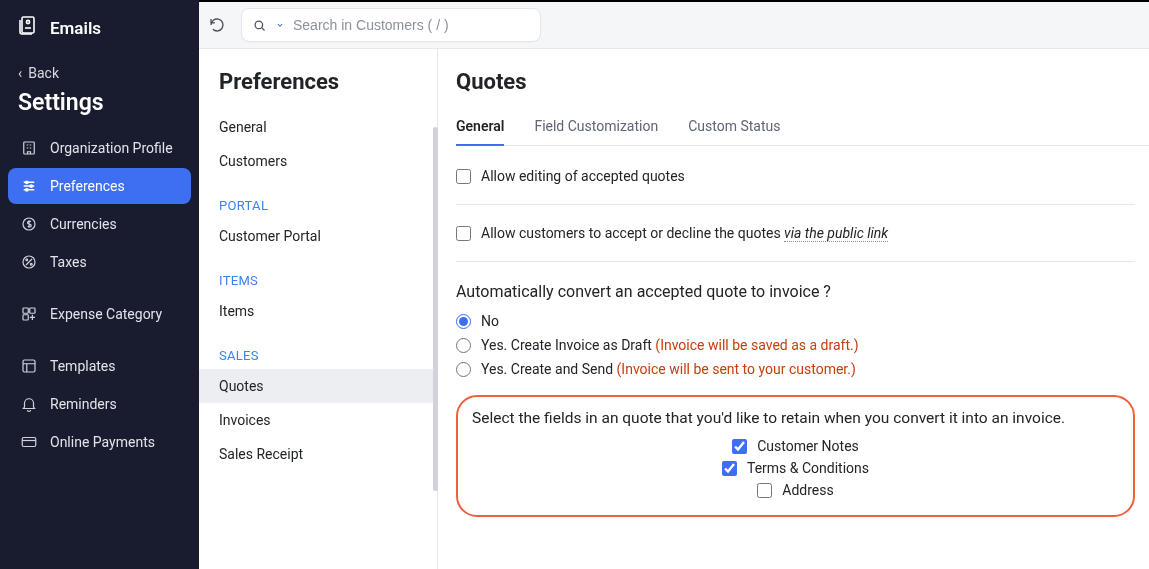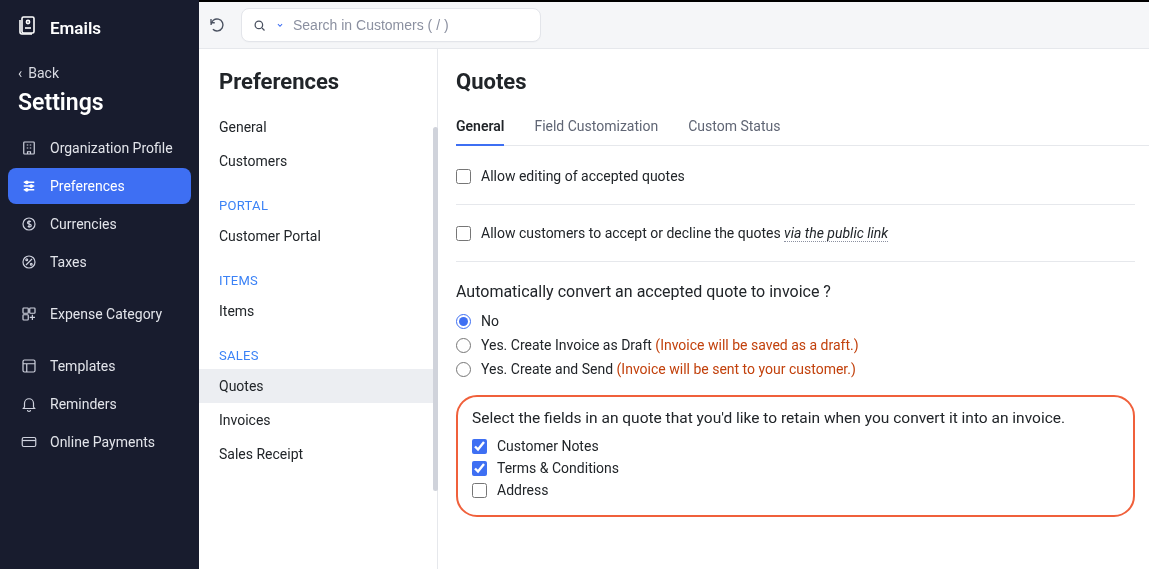--- a/index.html
+++ b/index.html
@@ -210,21 +210,21 @@
 .highlight-box {
   border: 2.5px solid #f0603b;
   border-radius: 21px;
   padding: 12px 14px 14px 14px;
   margin: 14px 0 10px 0;
 }
 .highlight-box .label {
   font-size: 15.5px;
   padding-bottom: 8px;
 }
-.highlight-box .check-row { padding: 3px 0; }
+.highlight-box .check-row { padding: 3px 0; justify-content: center; }
 </style>
 </head>
 <body>
 
 <div class="app">
 
   <div class="sidebar">
     <div class="sidebar-header">
       <span class="logo">
         <svg viewBox="0 0 24 24" fill="none" stroke="#fff" stroke-width="1.6">

